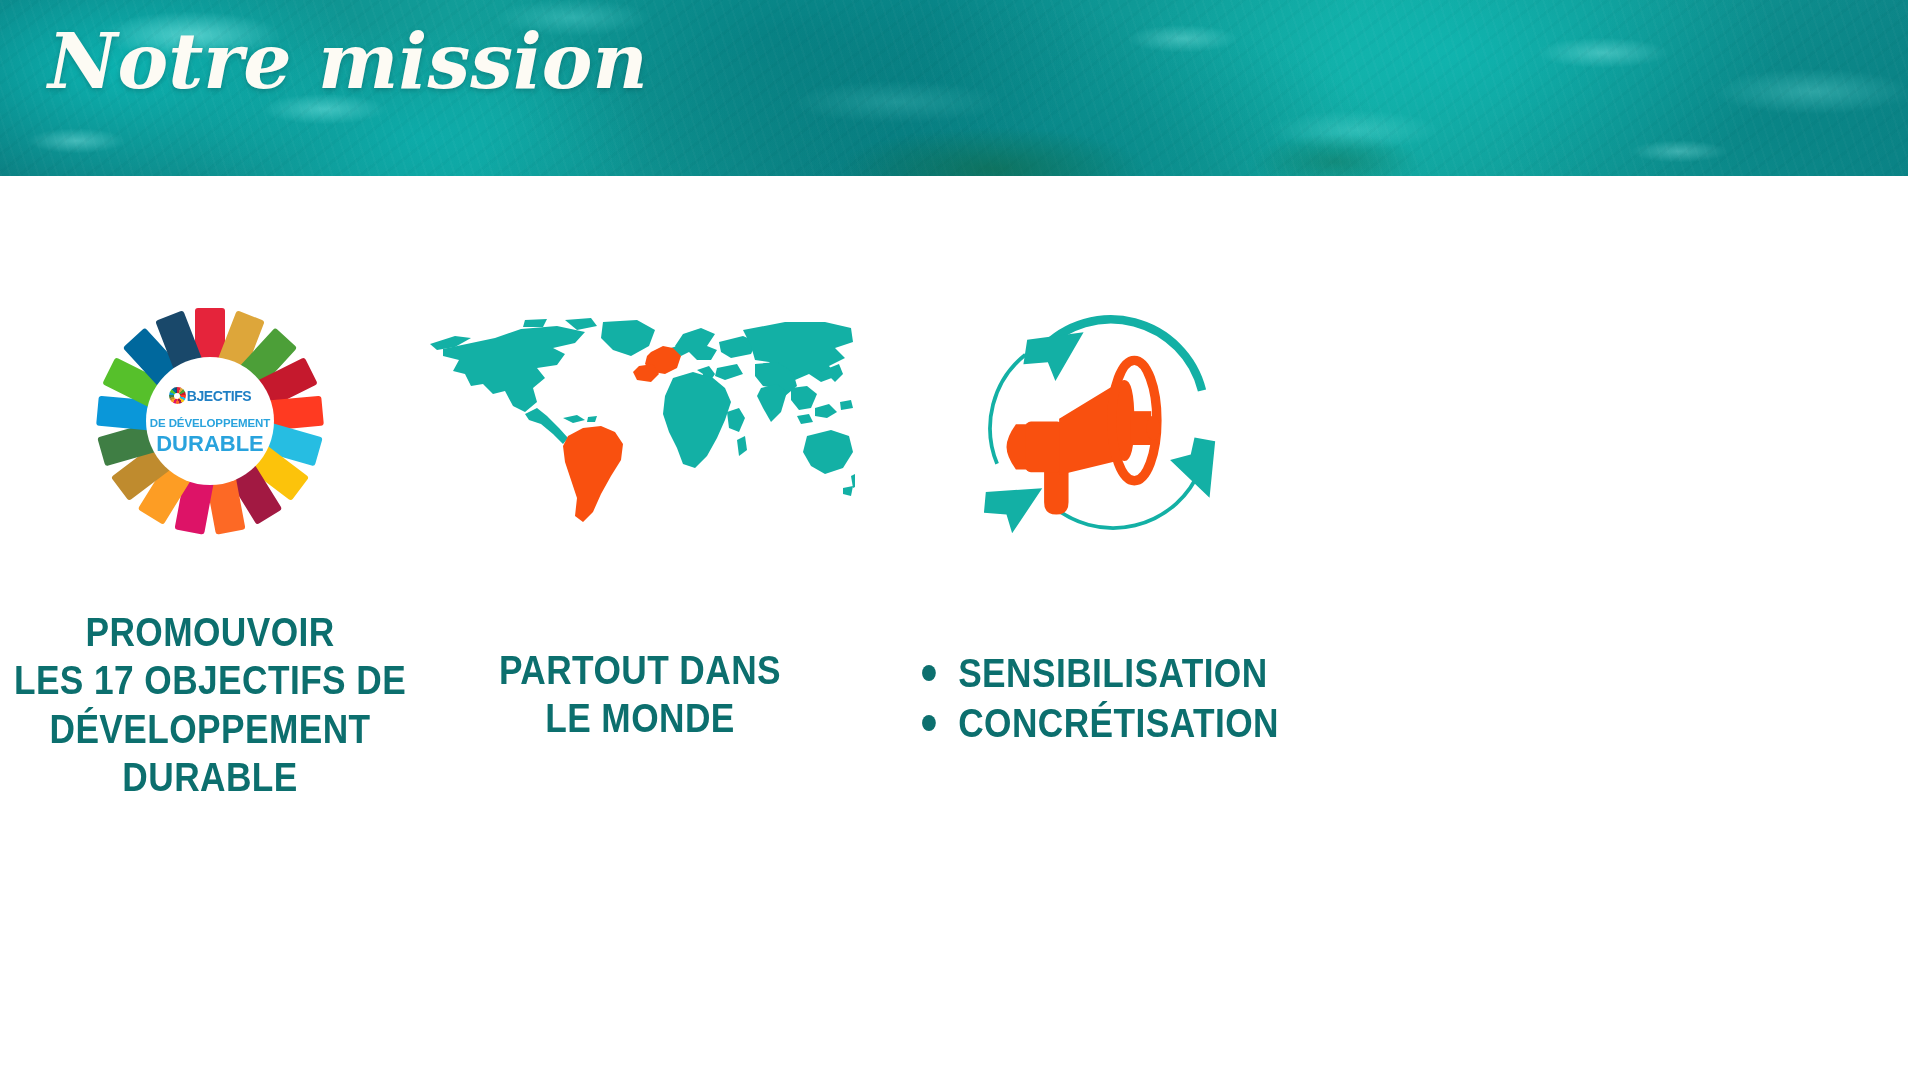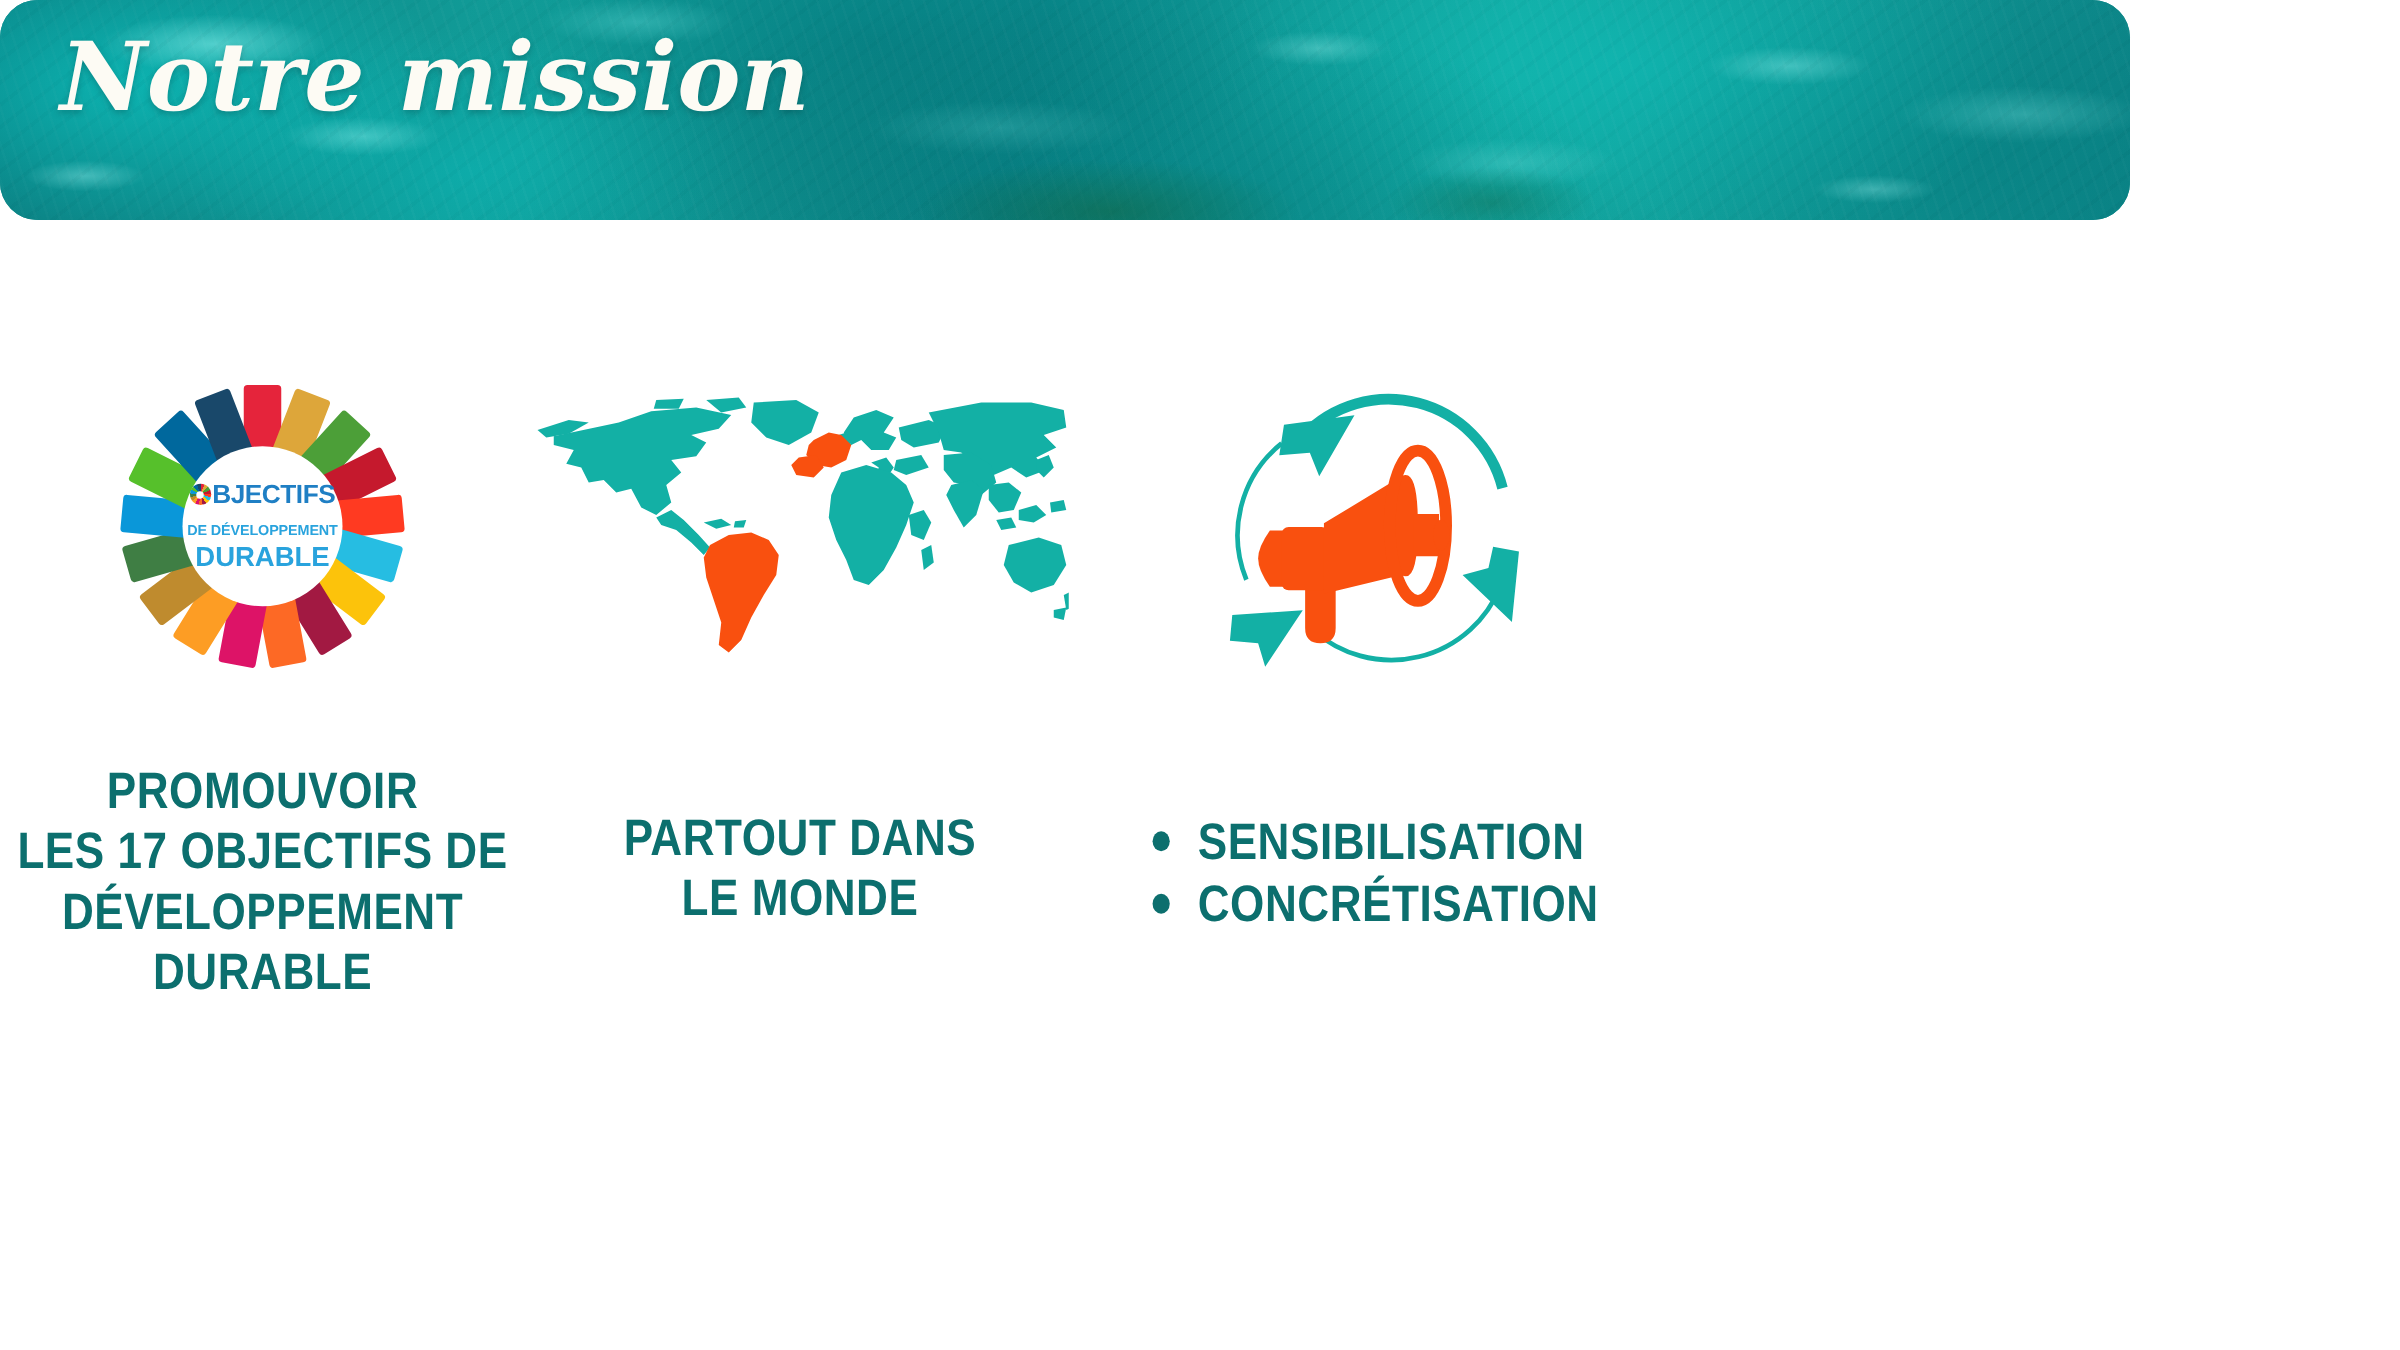--- a/index.html
+++ b/index.html
@@ -10,25 +10,24 @@
   body {
     width: 1920px;
     height: 1080px;
     overflow: hidden;
     font-family: "Liberation Sans", sans-serif;
   }
 
   
   #header-band {
     position: relative;
-    width: 1704px;
+    width: 1908px;
     height: 176px;
     overflow: hidden;
     background-color: #0f8e8c;
-    border-radius: 30px;
   }
   
   #header-texture-a,
   #header-texture-b,
   #header-texture-c,
   #header-texture-d {
     position: absolute;
     inset: 0;
     pointer-events: none;
   }
@@ -198,21 +197,21 @@
     display: flex;
     flex-direction: column;
     align-items: center;
     justify-content: center;
   }
   #sdg-line1 {
     display: flex;
     align-items: center;
     font-family: "Liberation Sans", sans-serif;
     font-weight: bold;
-    font-size: 21px;
+    font-size: 14px;
     color: #1f7fc4;
     letter-spacing: -0.4px;
     line-height: 1;
   }
   #sdg-mini-wheel {
     width: 17px;
     height: 17px;
     border-radius: 50%;
     margin-right: 1px;
     background:

